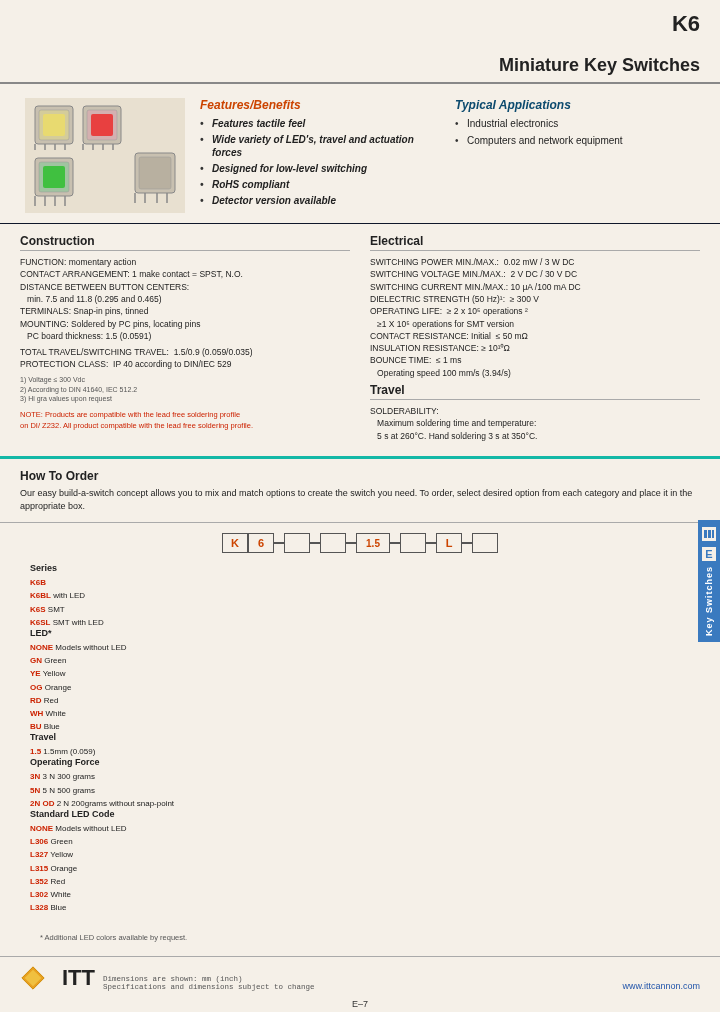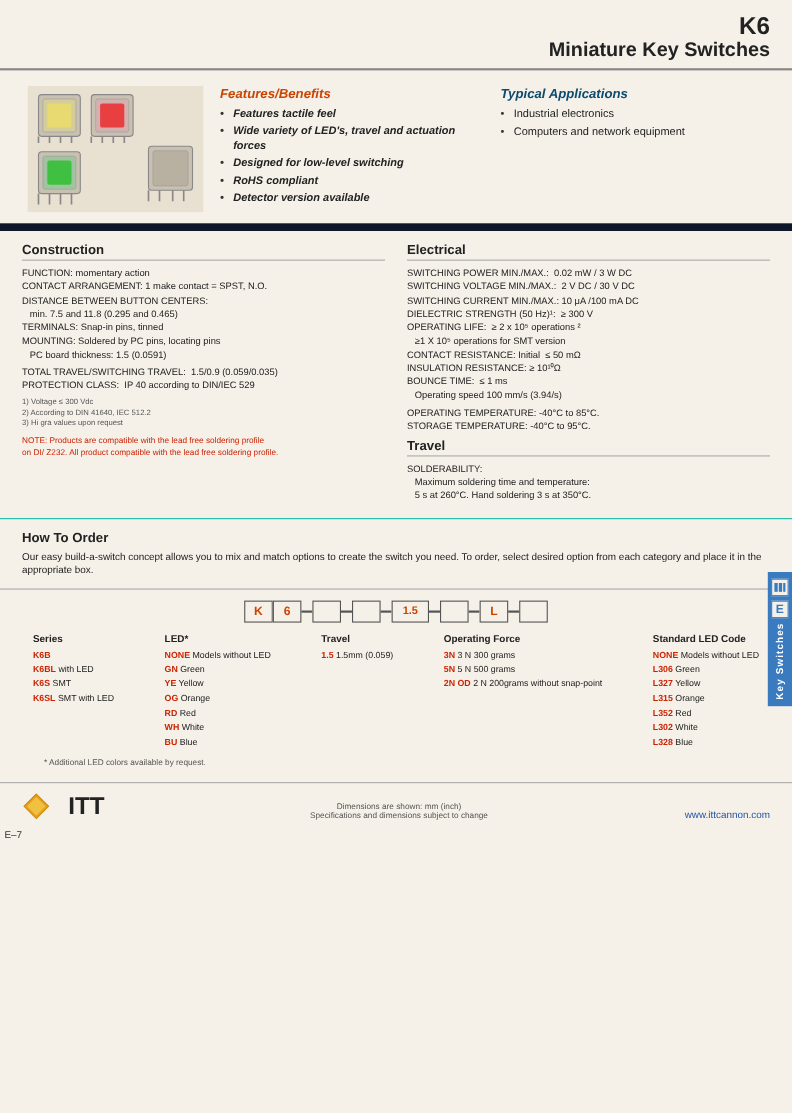--- a/index.html
+++ b/index.html
@@ -29,27 +29,28 @@
       font-size: 22px;
       font-weight: bold;
       color: #222;
       line-height: 1.1;
     }
     .header-title {
       font-size: 18px;
       font-weight: bold;
       color: #222;
       line-height: 1.1;
+      margin-top: 20px;
     }
     
     .features-section {
       display: flex;
       flex-direction: row;
       padding: 14px 20px 10px 20px;
-      border-bottom: 7px solid #0f172a;
+      border-bottom: 1px solid #0f172a;
       gap: 10px;
     }
     .product-images {
       width: 170px;
       min-width: 170px;
       display: flex;
       align-items: center;
       justify-content: center;
     }
     
@@ -121,21 +122,21 @@
       position: absolute;
       left: 0;
       color: #333;
     }
     
     .specs-section {
       display: flex;
       flex-direction: row;
       padding: 10px 20px;
       gap: 20px;
-      border-bottom: 1px solid #14b8a6;
+      border-bottom: 3px solid #14b8a6;
     }
     .specs-left {
       flex: 1;
     }
     .specs-right {
       flex: 1;
     }
     .spec-heading {
       font-size: 12px;
       font-weight: bold;
@@ -250,41 +251,41 @@
       font-size: 22px;
       font-weight: bold;
       color: #222;
     }
     .footer-right {
       text-align: right;
     }
     .page-num {
       font-size: 9px;
       color: #333;
-      text-align: left;
+      text-align: center;
       padding: 4px;
     }
     
     .side-tab {
       position: absolute;
       right: 0;
       top: 540px;
       width: 22px;
       background: #3a7abf;
       display: flex;
       flex-direction: column;
       align-items: center;
       padding: 6px 2px;
       gap: 4px;
     }
     
     .led-note {
       font-size: 7.5px;
       color: #555;
-      margin-top: 8px;
+      margin-top: 20px;
       padding: 0 20px;
     }
   </style>
 </head>
 <body>
 
 <div class="page">
 
   <div class="side-tab" style="position:absolute;right:0;top:520px;width:22px;background:#3a7abf;padding:6px 3px;display:flex;flex-direction:column;align-items:center;gap:0;">
     <div style="display:flex;flex-direction:column;align-items:center;">
@@ -401,24 +402,20 @@
         SWITCHING VOLTAGE MIN./MAX.:&nbsp; 2 V DC / 30 V DC<br>
         SWITCHING CURRENT MIN./MAX.: 10 μA /100 mA DC<br>
         DIELECTRIC STRENGTH (50 Hz)¹:&nbsp; ≥ 300 V<br>
         OPERATING LIFE:&nbsp; ≥ 2 x 10⁵ operations ²<br>
         &nbsp;&nbsp;&nbsp;≥1 X 10⁵ operations for SMT version<br>
         CONTACT RESISTANCE: Initial&nbsp; ≤ 50 mΩ<br>
         INSULATION RESISTANCE: ≥ 10¹⁰Ω<br>
         BOUNCE TIME:&nbsp; ≤ 1 ms<br>
         &nbsp;&nbsp;&nbsp;Operating speed 100 mm/s (3.94/s)
       </div>
-      <div class="spec-text">
-        OPERATING TEMPERATURE: -40°C to 85°C.<br>
-        STORAGE TEMPERATURE: -40°C to 95°C.
-      </div>
       <div class="spec-heading">Travel</div>
       <div class="spec-text">
         SOLDERABILITY:<br>
         &nbsp;&nbsp;&nbsp;Maximum soldering time and temperature:<br>
         &nbsp;&nbsp;&nbsp;5 s at 260°C. Hand soldering 3 s at 350°C.
       </div>
     </div>
   </div>
 
   <div class="how-to-order">
@@ -452,21 +449,21 @@
 
       <div style="width:10px;height:2px;background:#555;"></div>
 
       <div class="pn-box filled">L</div>
 
       <div style="width:10px;height:2px;background:#555;"></div>
 
       <div class="pn-box"></div>
     </div>
 
-    <div style="display:flex;flex-direction:row;justify-content:space-between;padding:4px 10px 0 10px;margin-top:6px;">
+    <div style="display:flex;flex-direction:column;justify-content:space-between;padding:4px 10px 0 10px;margin-top:6px;">
 
       <div class="option-col">
         <div class="option-label">Series</div>
         <div class="option-item"><span class="code">K6B</span></div>
         <div class="option-item"><span class="code">K6BL</span> <span class="desc">with LED</span></div>
         <div class="option-item"><span class="code">K6S</span> <span class="desc">SMT</span></div>
         <div class="option-item"><span class="code">K6SL</span> <span class="desc">SMT with LED</span></div>
       </div>
 
       <div class="option-col">
@@ -513,21 +510,21 @@
 
       <div class="footer-logo">
         <svg class="itt-diamond" width="28" height="28" viewBox="0 0 28 28">
           <polygon points="14,2 26,14 14,26 2,14" fill="#e8a020" stroke="#cc8800" stroke-width="1"></polygon>
           <polygon points="14,5 23,14 14,23 5,14" fill="#f0c040"></polygon>
         </svg>
         <span class="itt-text">ITT</span>
       </div>
       <div style="font-size:7.5px;color:#555;"></div>
     </div>
-    <div style="flex:1;text-align:center;">
+    <div style="flex:1;text-align:left;font-family:Liberation Mono, monospace;">
       <div style="font-size:7.5px;color:#555;">Dimensions are shown: mm (inch)</div>
       <div style="font-size:7.5px;color:#555;">Specifications and dimensions subject to change</div>
     </div>
     <div class="footer-right">
       <div style="font-size:9px;color:#2255aa;">www.ittcannon.com</div>
     </div>
   </div>
 
   <div class="page-num">E–7</div>
 

